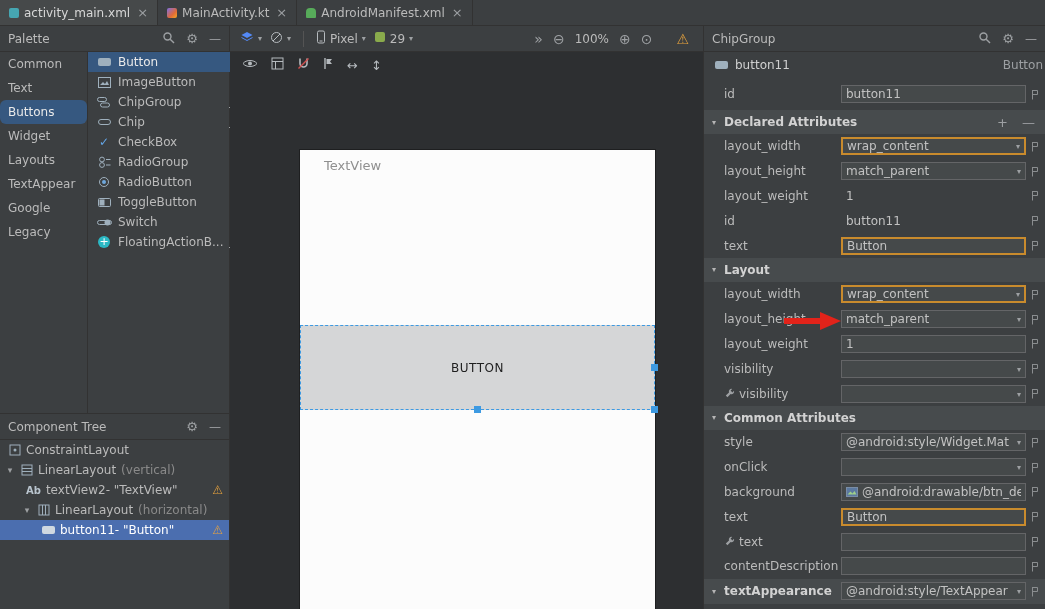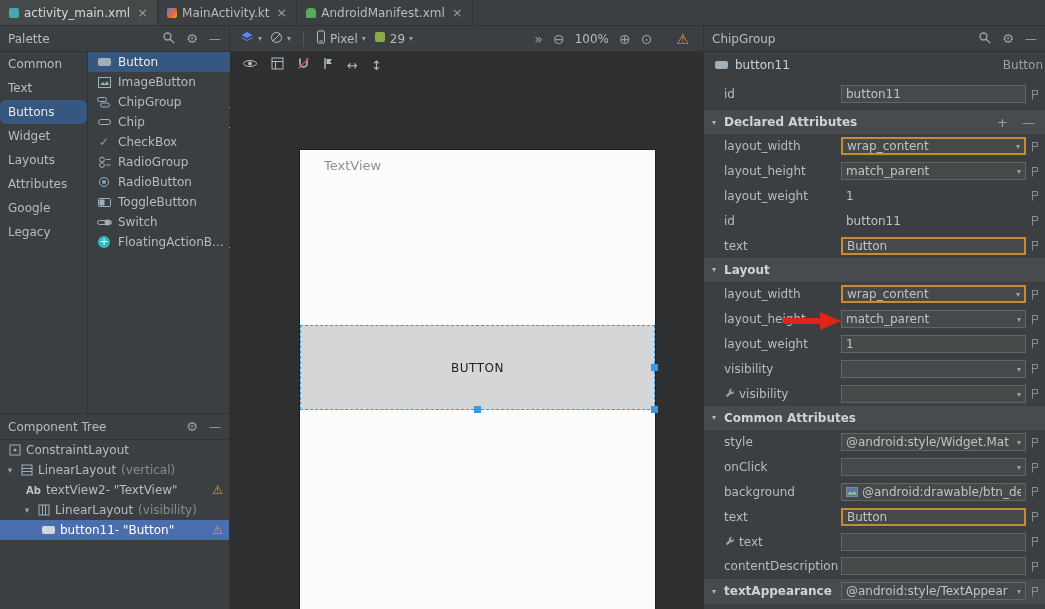--- a/index.html
+++ b/index.html
@@ -143,21 +143,21 @@
           <div class="cat sel">
               <span>Buttons</span>
             </div>
           <div class="cat">
               <span>Widget</span>
             </div>
           <div class="cat">
               <span>Layouts</span>
             </div>
           <div class="cat">
-              <span>Attributes</span>
+              <span>TextAppear</span>
             </div>
           <div class="cat">
               <span>Google</span>
             </div>
           <div class="cat">
               <span>Legacy</span>
             </div>
         </div>
         <div class="pal-comps">
           <div class="comp sel">
@@ -283,21 +283,21 @@
         <div class="trow" style="padding-left:22px;">
           <span class="tarrow">▾</span>
           <span class="i16" style="width:13px;">
               <svg width="12" height="12">
                 <rect x="1" y="1" width="10" height="10" fill="none" stroke="#9fb0bd"></rect>
                 <line x1="4.5" y1="1" x2="4.5" y2="11" stroke="#9fb0bd"></line>
                 <line x1="7.5" y1="1" x2="7.5" y2="11" stroke="#9fb0bd"></line>
               </svg>
             </span>
           <span>LinearLayout</span>
-          <span class="suffix">(visibility)</span>
+          <span class="suffix">(horizontal)</span>
         </div>
         <div class="trow sel" style="padding-left:42px;">
           <span class="i16" style="width:13px;">
               <span class="pbtn" style="background:#cfd8e0;"></span>
             </span>
           <span>button11- "Button"</span>
           <span class="warn">⚠</span>
         </div>
       </div>
     </div>

